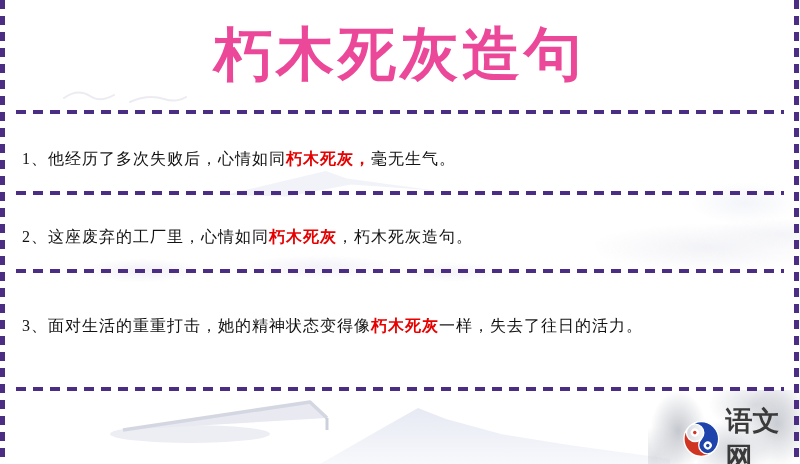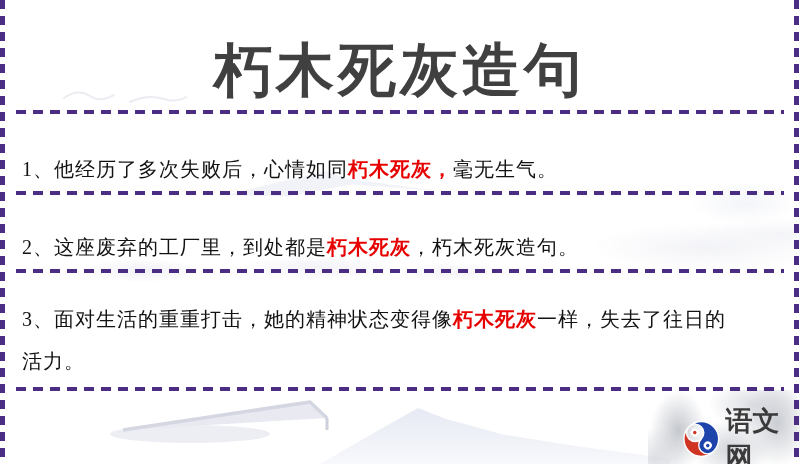--- a/index.html
+++ b/index.html
@@ -63,34 +63,33 @@
   }
   .v-dash.left{left:0;}
   .v-dash.right{right:1px;}
   .h-dash{
     position:absolute;left:16px;right:16px;height:4px;z-index:3;
     background:repeating-linear-gradient(90deg,var(--accent) 0 10px,transparent 10px 17px);
   }
   .sep1{top:110px;} .sep2{top:191px;} .sep3{top:269px;} .sep4{top:387px;}
   
   .title{
-    position:absolute;left:0;top:32px;width:800px;z-index:2;
+    position:absolute;left:0;top:16px;width:800px;z-index:2;
     text-align:center;
     font-size:58px;font-weight:900;letter-spacing:4px;
-    color:#404040;
+    color:#ec4899;
   }
   .row{
     position:absolute;left:22px;z-index:2;
-    font-size:20px;letter-spacing:1px;color:var(--ink);
+    font-size:16px;letter-spacing:1px;color:var(--ink);
     line-height:42px;
-    margin-top:10px;
   }
   .row1{top:138px;width:766px;}
   .row2{top:216px;width:766px;}
-  .row3{top:288px;width:720px;}
+  .row3{top:305px;width:720px;}
   .hl{color:var(--highlight);font-weight:bold;}
   
   .logo{
     position:absolute;left:682px;top:403px;z-index:4;
     display:flex;align-items:center;gap:5px;
   }
   .logo-text{
     font-family:"Liberation Sans","DejaVu Sans",sans-serif;
     font-size:27px;font-weight:800;color:#3a3a3a;letter-spacing:0;
   }
@@ -117,21 +116,21 @@
 <div class="v-dash right"></div>
 <div class="h-dash sep1"></div>
 <div class="h-dash sep2"></div>
 <div class="h-dash sep3"></div>
 <div class="h-dash sep4"></div>
 
 <h1 class="title">朽木死灰造句</h1>
 
 <p class="row row1"><span>1、</span><span>他经历了多次失败后，心情如同</span><span class="hl">朽木死灰，</span><span>毫无生气。</span></p>
 
-<p class="row row2"><span>2、</span><span>这座废弃的工厂里，到处都是</span><span class="hl">朽木死灰</span><span>，朽木死灰造句。</span></p>
+<p class="row row2"><span>2、</span><span>这座废弃的工厂里，心情如同</span><span class="hl">朽木死灰</span><span>，朽木死灰造句。</span></p>
 
 <p class="row row3"><span>3、</span><span>面对生活的重重打击，她的精神状态变得像</span><span class="hl">朽木死灰</span><span>一样，失去了往日的活力。</span></p>
 
 <div class="logo">
   <svg width="42" height="42" viewBox="0 0 40 40">
     <g transform="rotate(-45 20 20)">
       <path d="M20,2 A18,18 0 0 0 20,38 A9,9 0 0 0 20,20 A9,9 0 0 1 20,2 Z" fill="#d03524" stroke="#ffffff" stroke-width="1.4"></path>
       <path d="M20,2 A18,18 0 0 1 20,38 A9,9 0 0 1 20,20 A9,9 0 0 0 20,2 Z" fill="#1e44ac" stroke="#ffffff" stroke-width="1.4"></path>
       <circle cx="20" cy="10.5" r="4.2" fill="#ffffff"></circle>
       <circle cx="20" cy="10.5" r="1.8" fill="#d03524"></circle>

